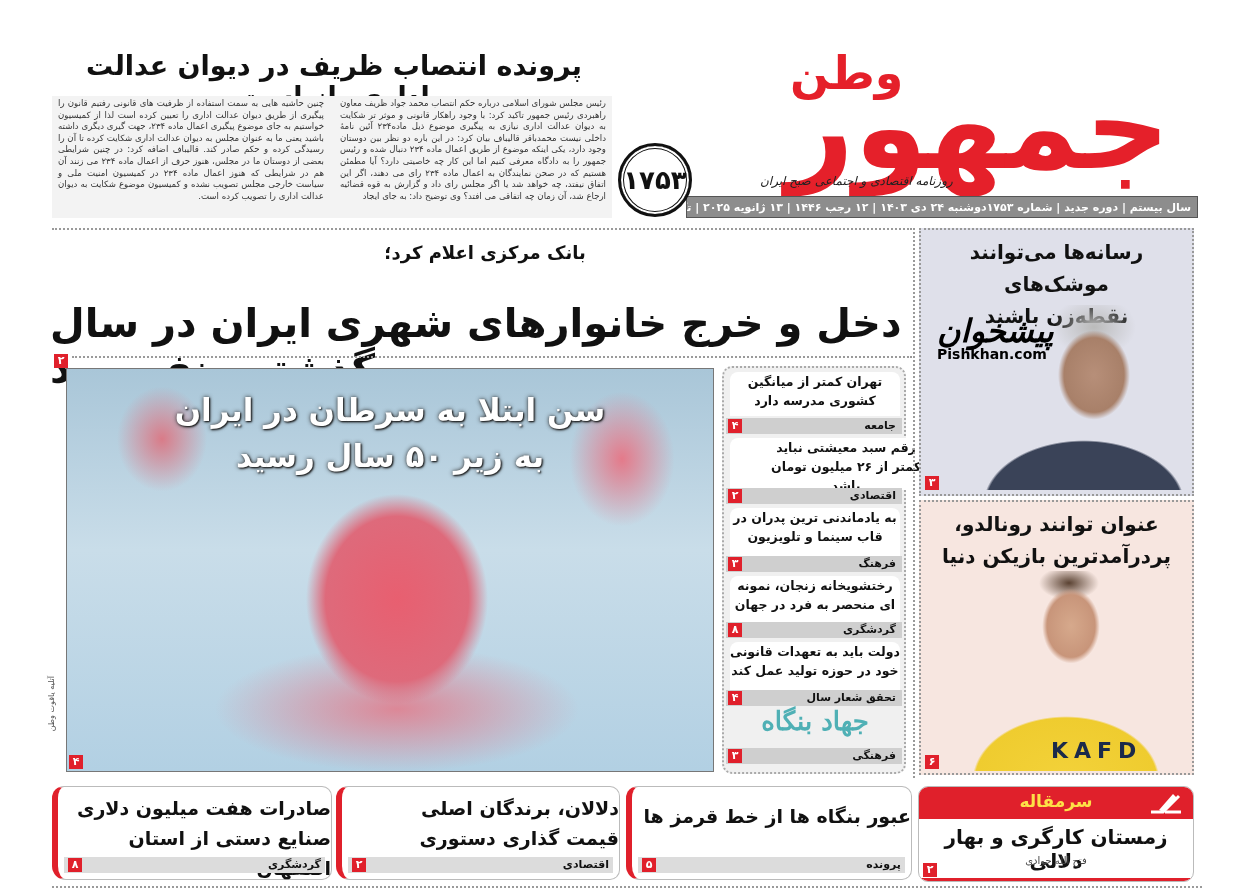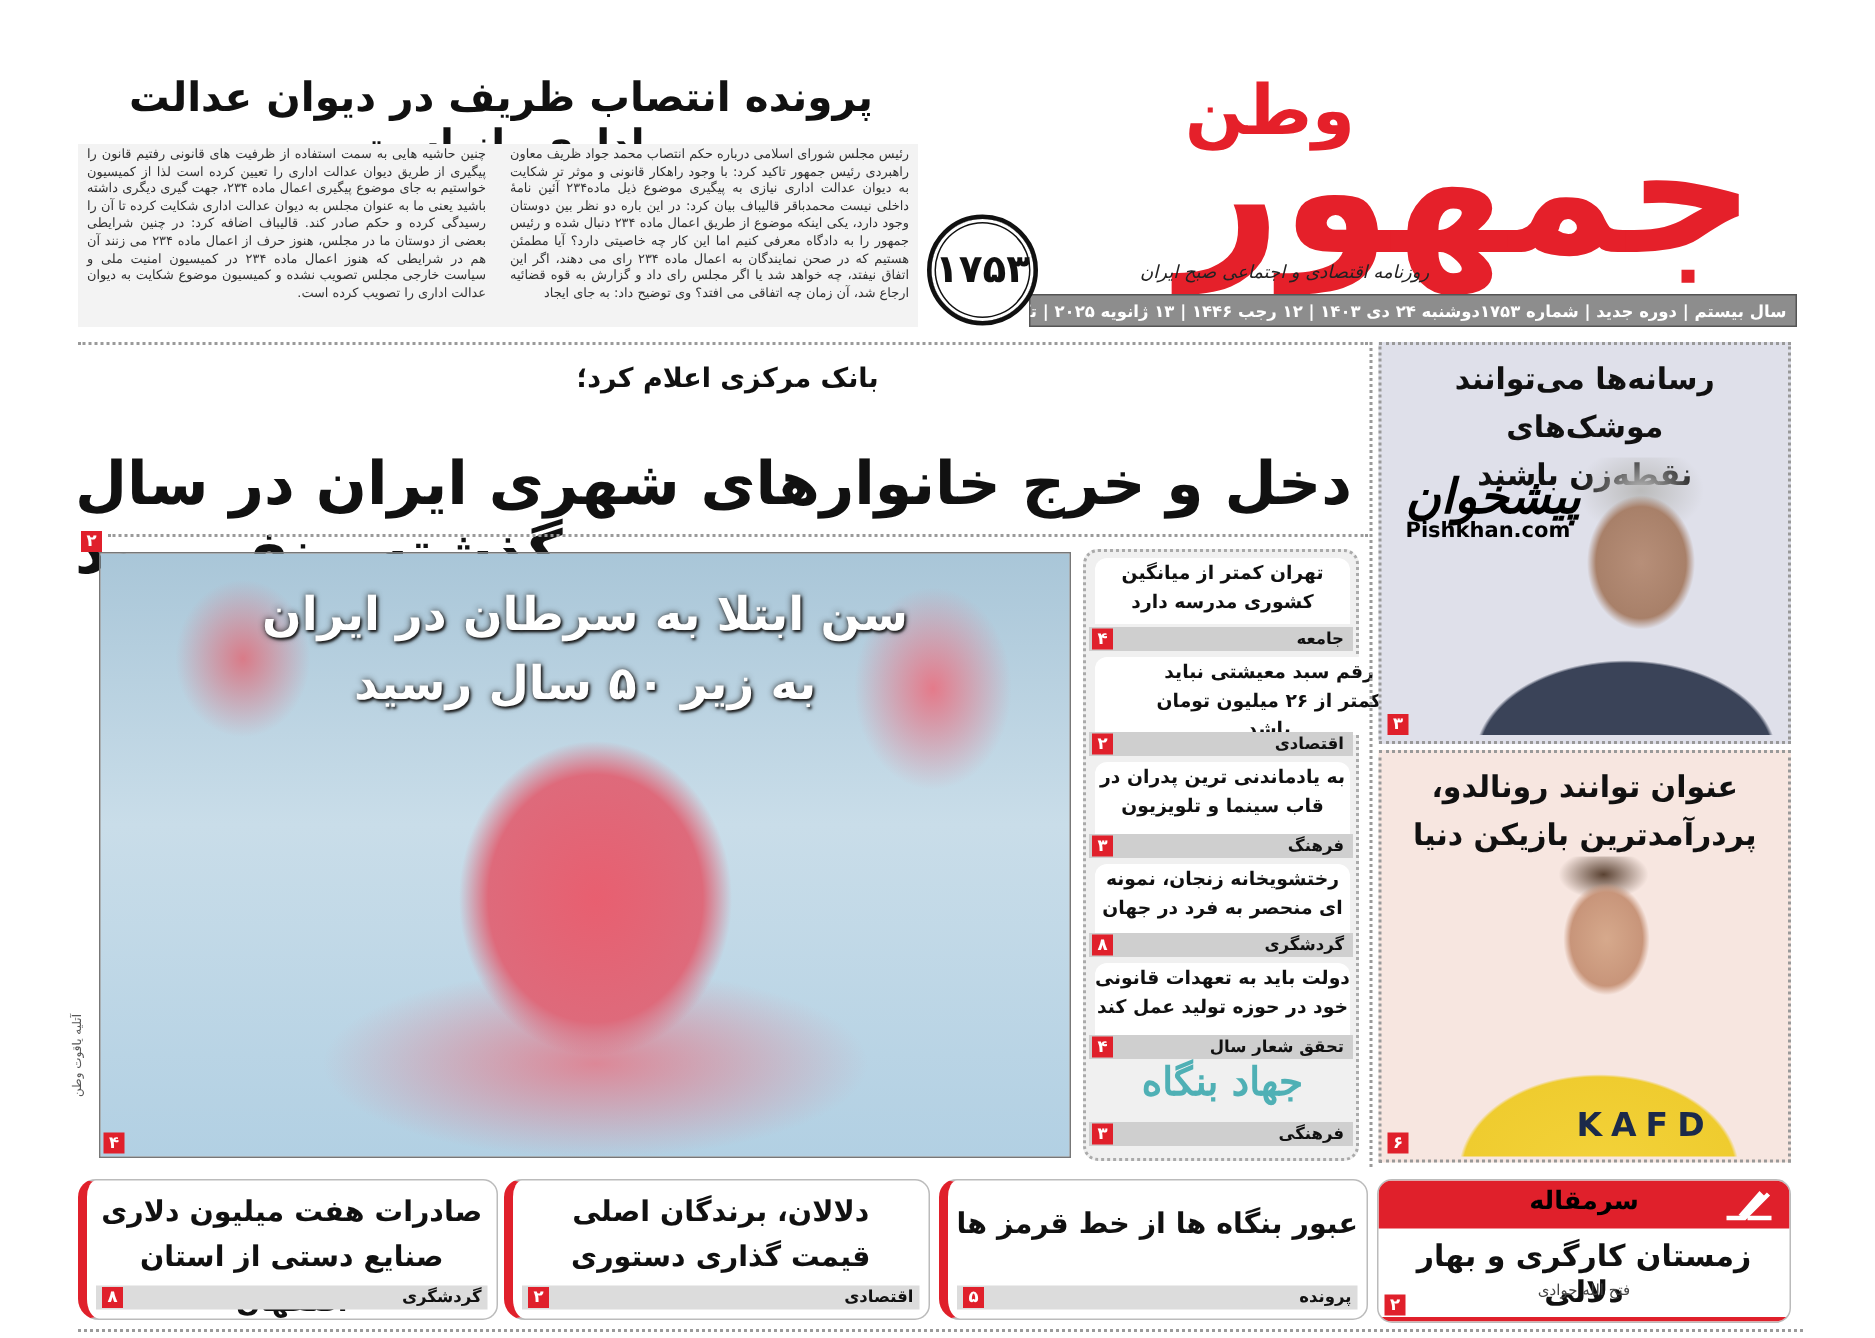--- a/index.html
+++ b/index.html
@@ -56,27 +56,27 @@
       radial-gradient(ellipse 140px 90px at 120px 200px,#3a4358 0%,#3a4358 70%,rgba(58,67,88,0) 72%);}
   .player{position:absolute;left:30px;bottom:2px;width:220px;height:200px;
     background:
       radial-gradient(ellipse 40px 52px at 120px 55px,#d6a98c 0%,#c8957a 60%,rgba(200,149,122,0) 72%),
       radial-gradient(ellipse 40px 22px at 118px 12px,#5a4232 0%,rgba(90,66,50,0) 75%),
       radial-gradient(ellipse 130px 90px at 115px 210px,#f3d23a 0%,#efcc2f 70%,rgba(239,204,47,0) 72%);}
   .kafd{position:absolute;left:100px;bottom:8px;font-size:22px;font-weight:700;letter-spacing:6px;color:#1b2a4a;}
   .rbadge{position:absolute;left:4px;bottom:4px;}
   
   .bbox{top:786px;height:94px;border:1px solid #bbb;border-left:6px solid #e0202b;border-radius:12px 10px 10px 14px;box-sizing:border-box;background:#fff;}
-  .btitle{position:absolute;left:0;right:0;top:6px;text-align:center;font-size:19px;font-weight:900;line-height:30px;direction:rtl;}
+  .btitle{position:absolute;left:0;right:0;top:6px;font-size:19px;font-weight:900;line-height:30px;direction:rtl;}
   .bcat{position:absolute;left:6px;right:6px;bottom:6px;height:16px;background:#dcdcdc;direction:rtl;font-size:11px;font-weight:700;line-height:16px;}
   .bcat .lbl{padding-right:4px;}
   .bcat .badge{position:absolute;left:4px;top:1px;}
   
   .editorial{left:918px;top:786px;width:276px;height:96px;border:1px solid #bbb;border-radius:10px;box-sizing:border-box;overflow:hidden;}
-  .ed-bar{position:absolute;left:0;right:0;top:0;height:32px;background:#e0202b;color:#000000;}
+  .ed-bar{position:absolute;left:0;right:0;top:0;height:32px;background:#e0202b;color:#fde047;}
   .ed-label{position:absolute;left:0;right:0;top:4px;text-align:center;font-size:17px;font-weight:900;}
   .ed-icon{position:absolute;right:10px;top:3px;width:34px;height:26px;}
   .ed-title{position:absolute;left:0;right:0;top:38px;text-align:center;font-size:20px;font-weight:900;}
   .ed-author{position:absolute;left:0;right:0;top:68px;text-align:center;font-size:10px;color:#444;}
   .ed-badge{position:absolute;left:4px;bottom:4px;}
   .ed-bottom{position:absolute;left:0;right:0;bottom:0;height:3px;background:#e0202b;}
 </style>
 </head>
 <body>
 

